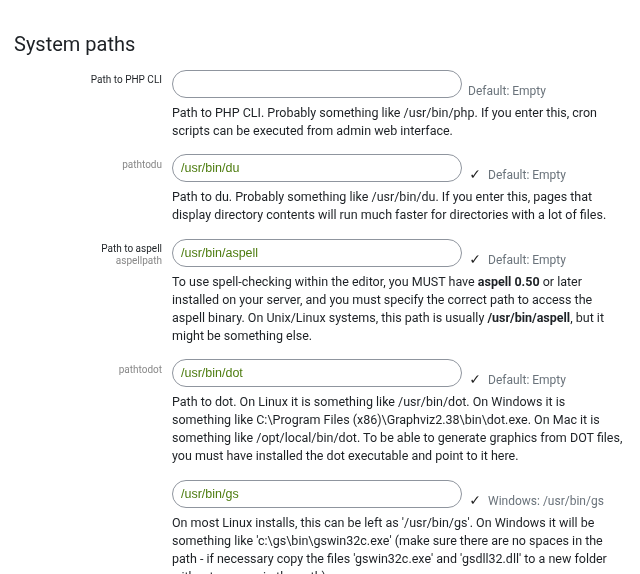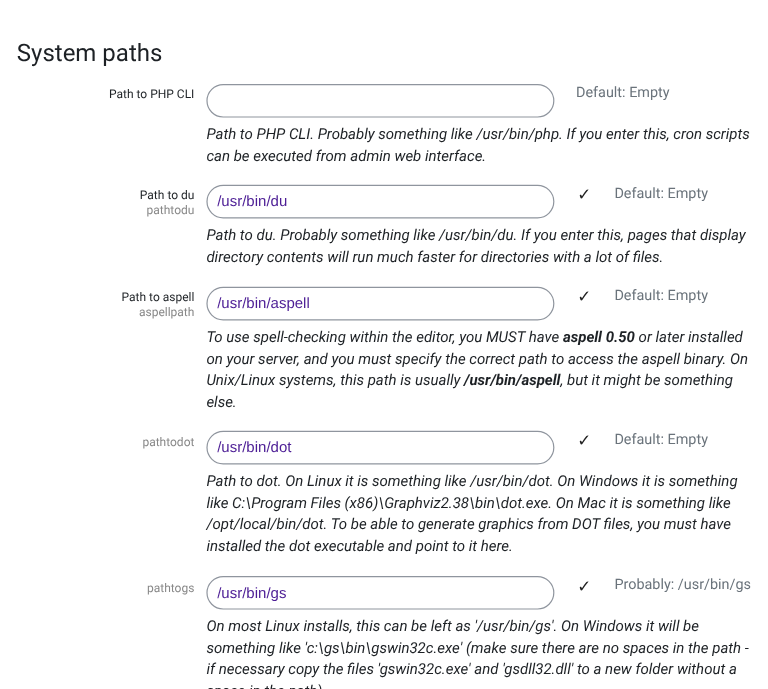--- a/index.html
+++ b/index.html
@@ -40,47 +40,46 @@
     font-size: 10px;
     color: #888;
     margin-top: 1px;
   }
   .fieldcol {
     flex: 1 1 auto;
     min-width: 0;
   }
   .fieldline {
     display: flex;
-    align-items: flex-start;
-    gap: 18px;
+    align-items: flex-end;
+    gap: 6px;
   }
   .fieldline input[type=text] {
     width: 290px;
     height: 28px;
     border: 1px solid #8f959e;
     border-radius: 14px;
     padding: 3px 8px;
     font-size: 12.5px;
-    color: #4c1d95;
+    color: #4d7c0f;
   }
   .check {
     color: #222;
     font-size: 14px;
     width: 14px;
     text-align: center;
   }
   .default {
     font-size: 12px;
     color: #6a737b;
     white-space: nowrap;
   }
   .desc-row {
     display: flex;
     margin: 6px 0 14px 0;
-    font-style: italic;
   }
   .desc {
     font-size: 12.5px;
     color: #1d2125;
     line-height: 1.45;
   }
 </style>
 </head>
 <body>
 
@@ -100,21 +99,20 @@
   </div>
   <div class="desc-row">
     <div class="labelcol"></div>
     <div class="fieldcol">
         <div class="desc">Path to PHP CLI. Probably something like /usr/bin/php. If you enter this, cron scripts can be executed from admin web interface.</div>
       </div>
   </div>
 
   <div class="row">
     <div class="labelcol">
-      <div class="label-main">Path to du</div>
       <div class="label-key">pathtodu</div>
     </div>
     <div class="fieldcol">
       <div class="fieldline">
         <input type="text" value="/usr/bin/du" style="">
         <span class="check">✓</span>
         <span class="default">Default: Empty</span>
       </div>
     </div>
   </div>
@@ -159,27 +157,26 @@
   </div>
   <div class="desc-row">
     <div class="labelcol"></div>
     <div class="fieldcol">
         <div class="desc">Path to dot. On Linux it is something like /usr/bin/dot. On Windows it is something like C:\Program Files (x86)\Graphviz2.38\bin\dot.exe. On Mac it is something like /opt/local/bin/dot. To be able to generate graphics from DOT files, you must have installed the dot executable and point to it here.</div>
       </div>
   </div>
 
   <div class="row">
     <div class="labelcol">
-      <div class="label-key">pathtogs</div>
     </div>
     <div class="fieldcol">
       <div class="fieldline">
         <input type="text" value="/usr/bin/gs" style="">
         <span class="check">✓</span>
-        <span class="default">Probably: /usr/bin/gs</span>
+        <span class="default">Windows: /usr/bin/gs</span>
       </div>
     </div>
   </div>
   <div class="desc-row">
     <div class="labelcol"></div>
     <div class="fieldcol">
         <div class="desc">On most Linux installs, this can be left as '/usr/bin/gs'. On Windows it will be something like 'c:\gs\bin\gswin32c.exe' (make sure there are no spaces in the path - if necessary copy the files 'gswin32c.exe' and 'gsdll32.dll' to a new folder without a space in the path)</div>
       </div>
   </div>
 

